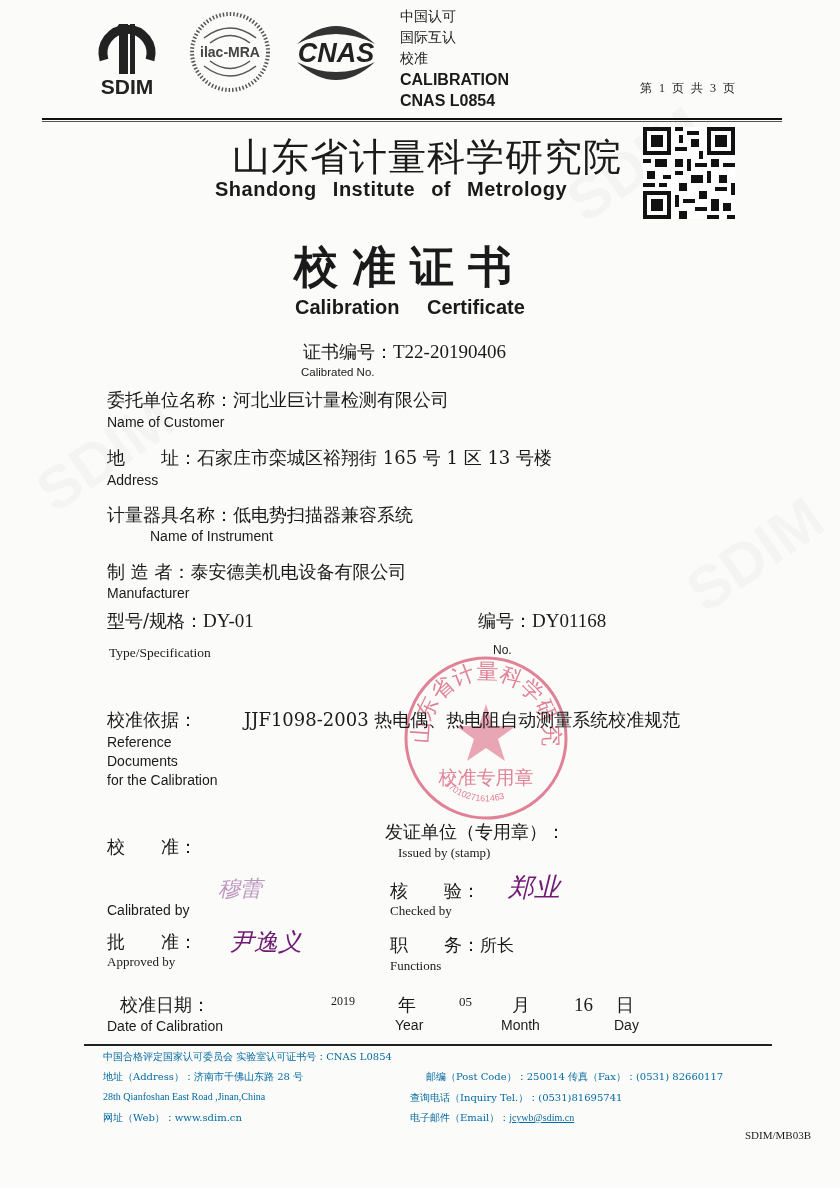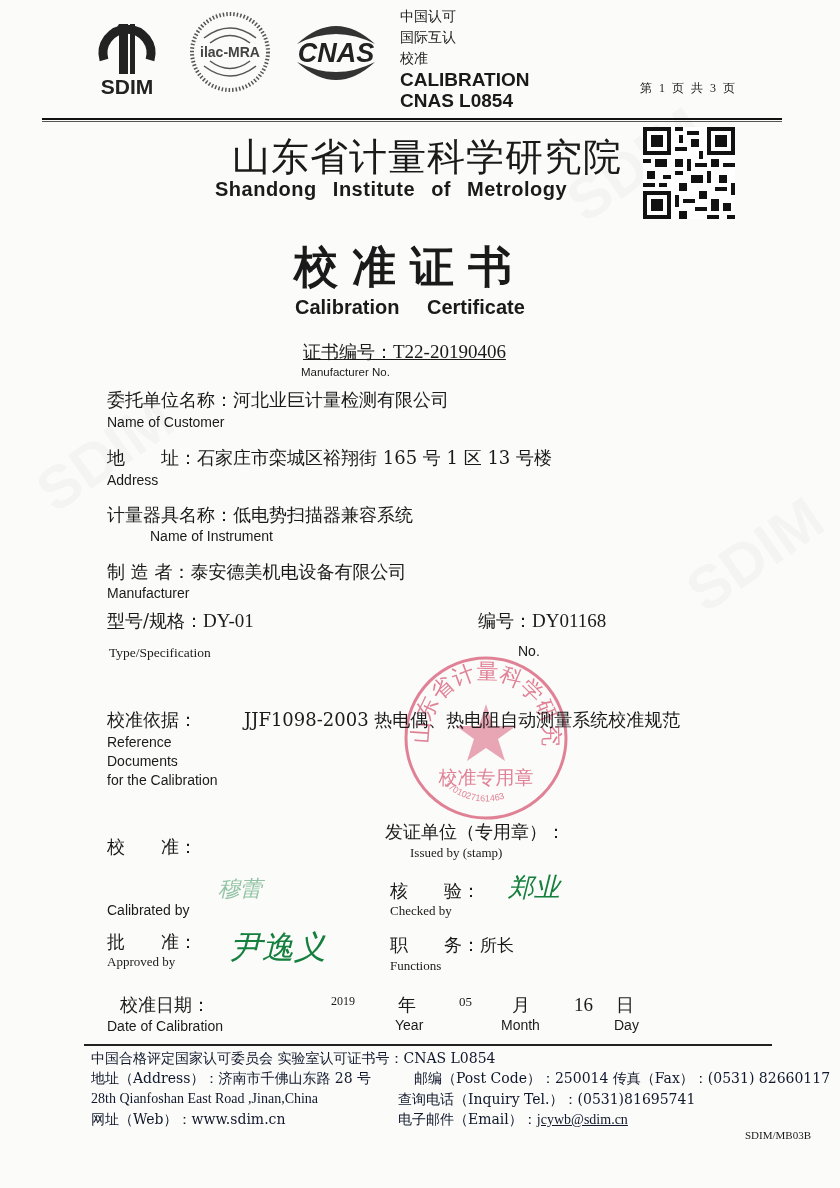--- a/index.html
+++ b/index.html
@@ -9,46 +9,46 @@
   .sans { font-family:"Liberation Sans", "DejaVu Sans", sans-serif; }
   .serif { font-family:"Liberation Serif", "DejaVu Serif", serif; }
   .watermark { position:absolute; font-family:"Liberation Sans", sans-serif; font-weight:bold;
                font-size:60px; color:#000; opacity:0.025; transform:rotate(-35deg); }
 
   
   .logo-sdim { left:92px; top:12px; width:70px; height:86px; }
   .logo-ilac { left:188px; top:10px; width:84px; height:84px; }
   .logo-cnas { left:287px; top:14px; width:98px; height:76px; }
   .accred { left:400px; top:6px; font-size:14px; line-height:21px; }
-  .accred .b { font-family:"Liberation Sans", sans-serif; font-weight:bold; font-size:19px; }
+  .accred .b { font-family:"Liberation Sans", sans-serif; font-weight:bold; font-size:16px; }
   .page-no { left:640px; top:80px; font-size:12px; letter-spacing:2px; }
 
   .rule-top { left:42px; top:118px; width:740px; height:2px; background:#111; }
   .rule-top2 { left:42px; top:121px; width:740px; height:1px; background:#555; }
 
   .inst-cn { left:232px; top:132px; font-size:38px; letter-spacing:1px; font-family:"DejaVu Serif", serif; }
   .inst-en { left:215px; top:178px; font-family:"Liberation Sans", sans-serif; font-weight:bold; font-size:20px; word-spacing:10px; letter-spacing:0.5px; }
 
   .qr { left:643px; top:127px; width:92px; height:92px; }
 
   .cert-cn { left:294px; top:238px; font-size:44px; font-weight:bold; letter-spacing:14px; font-family:"DejaVu Sans", sans-serif; }
   .cert-en { left:295px; top:296px; font-family:"Liberation Sans", sans-serif; font-weight:bold; font-size:20px; word-spacing:22px; }
-  .certno-cn { left:303px; top:340px; font-size:18px;text-decoration:underline; }
+  .certno-cn { left:303px; top:340px; font-size:18px; }
   .certno-en { left:301px; top:366px; font-size:11.5px; }
 
   .field-cn { font-size:18px; }
   .field-en { font-family:"Liberation Sans", sans-serif; font-size:14px; }
   .field-en-serif { font-family:"Liberation Serif", serif; font-size:13.5px; }
 
   .seal { left:400px; top:652px; width:172px; height:172px; }
 
-  .sig { font-family:"DejaVu Serif", serif; font-style:italic; color:#15803d; }
+  .sig { font-family:"DejaVu Serif", serif; font-style:italic; color:#701a75; }
 
   .rule-bot { left:84px; top:1044px; width:688px; height:2px; background:#222; }
-  .foot { font-size:14px; color:#0f172a; }
+  .foot { font-size:10px; color:#0369a1;margin-left:12px; }
   .link { text-decoration:underline; }
 </style>
 </head>
 <body>
 
 <div class="watermark" style="left:560px;top:130px;">SDIM</div>
 <div class="watermark" style="left:680px;top:520px;">SDIM</div>
 <div class="watermark" style="left:30px;top:420px;">SDIM</div>
 
 <svg class="abs logo-sdim" viewBox="0 0 70 86">
@@ -136,21 +136,21 @@
       <rect x="16" y="22" width="3" height="1"></rect>
       <rect x="21" y="22" width="2" height="1"></rect>
   </g>
 </svg>
 
 <div class="abs cert-cn">校准证书</div>
 <div class="abs cert-en">Calibration Certificate</div>
 <div class="abs certno-cn">
   <span>证书编号：</span><span class="serif" style="font-size:19px;">T22-20190406</span>
 </div>
-<div class="abs certno-en sans">Manufacturer No.</div>
+<div class="abs certno-en sans">Calibrated No.</div>
 
 <div class="abs field-cn" style="left:107px;top:388px;">
   <span>委托单位名称：</span><span>河北业巨计量检测有限公司</span>
 </div>
 <div class="abs field-en" style="left:107px;top:414px;">Name of Customer</div>
 
 <div class="abs field-cn" style="left:107px;top:446px;">
   <span>地　　址：</span><span>石家庄市栾城区裕翔街 165 号 1 区 13 号楼</span>
 </div>
 <div class="abs field-en" style="left:107px;top:472px;">Address</div>
@@ -166,21 +166,21 @@
 <div class="abs field-en" style="left:107px;top:585px;">Manufacturer</div>
 
 <div class="abs field-cn" style="left:107px;top:609px;">
   <span>型号/规格：</span><span class="serif" style="font-size:19px;">DY-01</span>
 </div>
 <div class="abs field-en-serif" style="left:109px;top:645px;">Type/Specification</div>
 
 <div class="abs field-cn" style="left:478px;top:609px;">
   <span>编号：</span><span class="serif" style="font-size:19px;">DY01168</span>
 </div>
-<div class="abs field-en" style="left:518px;top:643px;font-size:14px;">No.</div>
+<div class="abs field-en" style="left:493px;top:643px;font-size:12px;">No.</div>
 
 <svg class="abs seal" viewBox="0 0 172 172" style="opacity:0.78;">
   <defs>
     <path id="arcTop" d="M30 100 A58 58 0 1 1 142 100"></path>
     <path id="arcBot" d="M40 128 A60 60 0 0 0 132 128"></path>
   </defs>
   <circle cx="86" cy="86" r="80" fill="none" stroke="#d9607a" stroke-width="3"></circle>
   <polygon points="86,52 93,74 116,74 98,87 105,109 86,96 67,109 74,87 56,74 79,74" fill="#d9607a" opacity="0.7"></polygon>
   <text font-family="DejaVu Serif, serif" font-size="22" fill="#d9607a"><textPath href="#arcTop" startOffset="4%">山东省计量科学研究院</textPath></text>
   <text x="86" y="132" text-anchor="middle" font-family="DejaVu Serif, serif" font-size="19" fill="#d9607a">校准专用章</text>
@@ -189,32 +189,32 @@
 
 <div class="abs field-cn" style="left:107px;top:708px;">校准依据：</div>
 <div class="abs field-cn" style="left:244px;top:708px;">JJF1098-2003 热电偶、热电阻自动测量系统校准规范</div>
 <div class="abs field-en" style="left:107px;top:733px;line-height:19px;">
   <div>Reference</div>
   <div>Documents</div>
   <div>for the Calibration</div>
 </div>
 
 <div class="abs field-cn" style="left:385px;top:820px;">发证单位（专用章）：</div>
-<div class="abs field-en-serif" style="left:398px;top:845px;font-size:13px;margin-left:12px;">Issued by (stamp)</div>
+<div class="abs field-en-serif" style="left:398px;top:845px;font-size:13px;">Issued by (stamp)</div>
 
 <div class="abs field-cn" style="left:107px;top:835px;">校　　准：</div>
 <div class="abs sig" style="left:218px;top:874px;font-size:22px;opacity:0.45;">穆蕾</div>
 <div class="abs field-en" style="left:107px;top:902px;">Calibrated by</div>
 
 <div class="abs field-cn" style="left:390px;top:879px;">核　　验：</div>
 <div class="abs sig" style="left:508px;top:870px;font-size:26px;">郑业</div>
 <div class="abs field-en-serif" style="left:390px;top:903px;font-size:13px;">Checked by</div>
 
 <div class="abs field-cn" style="left:107px;top:930px;">批　　准：</div>
-<div class="abs sig" style="left:230px;top:926px;font-size:32px;">尹逸义</div>
+<div class="abs sig" style="left:230px;top:926px;font-size:24px;">尹逸义</div>
 <div class="abs field-en-serif" style="left:107px;top:954px;font-size:13px;">Approved by</div>
 
 <div class="abs field-cn" style="left:390px;top:933px;">
   <span>职　　务：</span><span style="font-size:17px;">所长</span>
 </div>
 <div class="abs field-en-serif" style="left:390px;top:958px;font-size:13px;">Functions</div>
 
 <div class="abs field-cn" style="left:107px;top:993px;margin-left:13px;">校准日期：</div>
 <div class="abs field-en" style="left:107px;top:1018px;">Date of Calibration</div>
 <div class="abs serif" style="left:331px;top:994px;font-size:12px;">2019</div>

